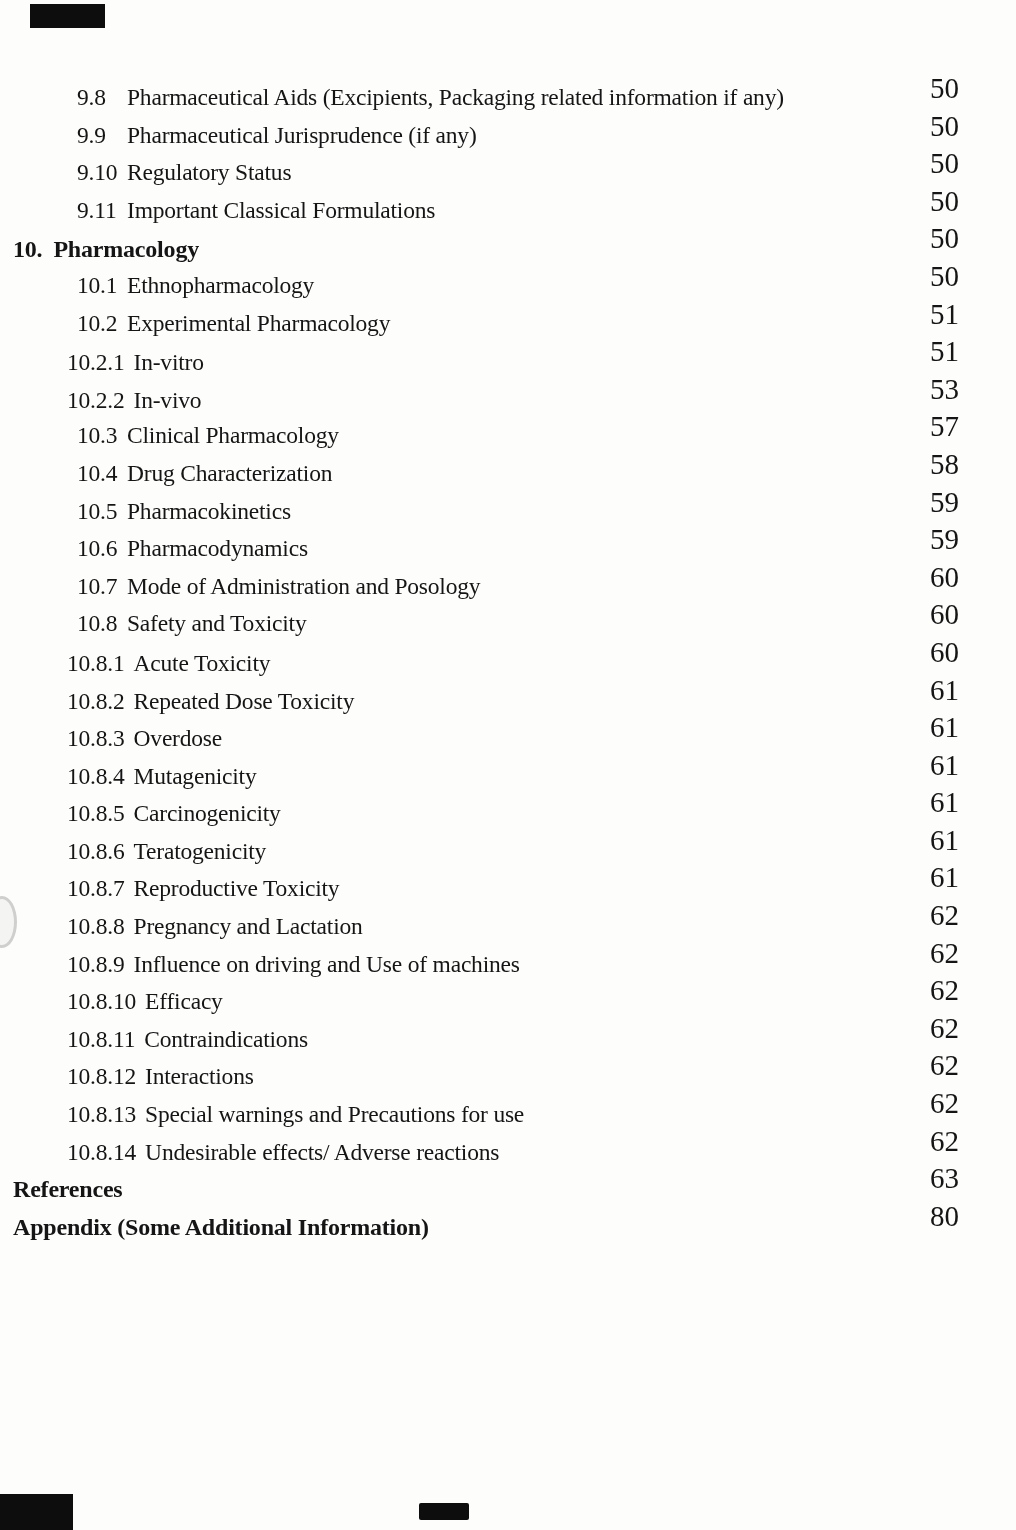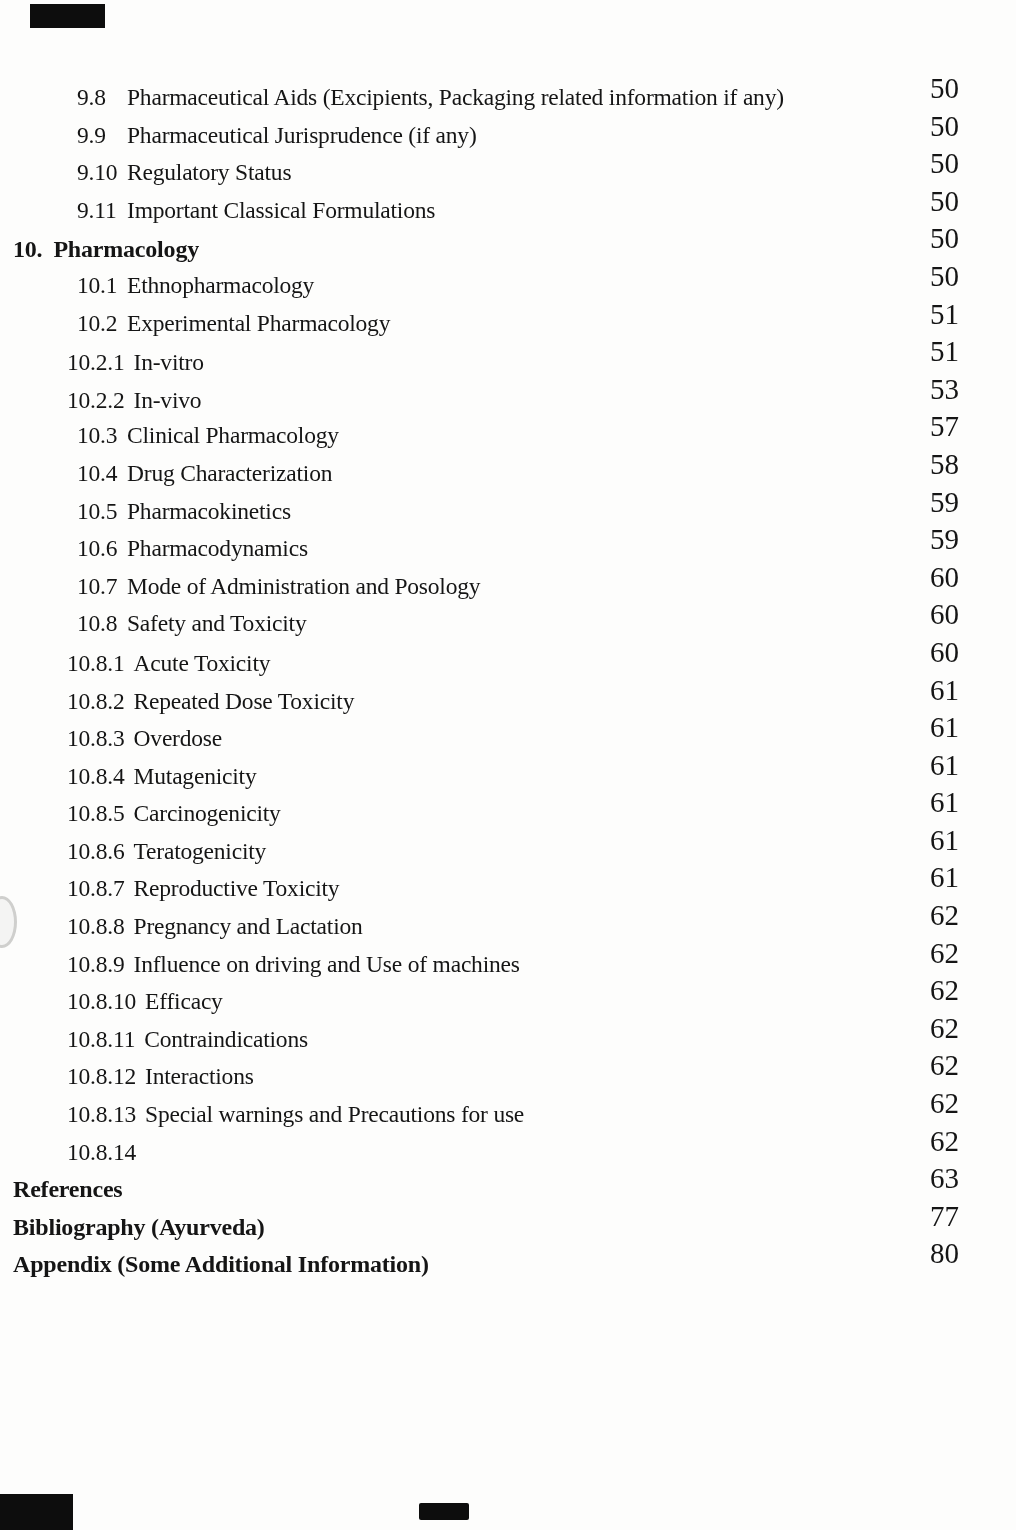--- a/index.html
+++ b/index.html
@@ -194,31 +194,27 @@
         <span class="title">Interactions</span>
         <span class="page-num">62</span>
       </div>
       <div class="row lvl2">
         <span class="num">10.8.13</span>
         <span class="title">Special warnings and Precautions for use</span>
         <span class="page-num">62</span>
       </div>
       <div class="row lvl2">
         <span class="num">10.8.14</span>
+        <span class="title">Undesirable effects/ Adverse reactions</span>
         <span class="page-num">62</span>
       </div>
       <div class="row lvl0 bold">
         <span class="num"></span>
         <span class="title">References</span>
         <span class="page-num">63</span>
-      </div>
-      <div class="row lvl0 bold">
-        <span class="num"></span>
-        <span class="title">Bibliography (Ayurveda)</span>
-        <span class="page-num">77</span>
       </div>
       <div class="row lvl0 bold">
         <span class="num"></span>
         <span class="title">Appendix (Some Additional Information)</span>
         <span class="page-num">80</span>
       </div>
     </div>
   <div class="artifact artifact-bottom-left"></div>
   <div class="artifact artifact-bottom-center"></div>
 </div>

